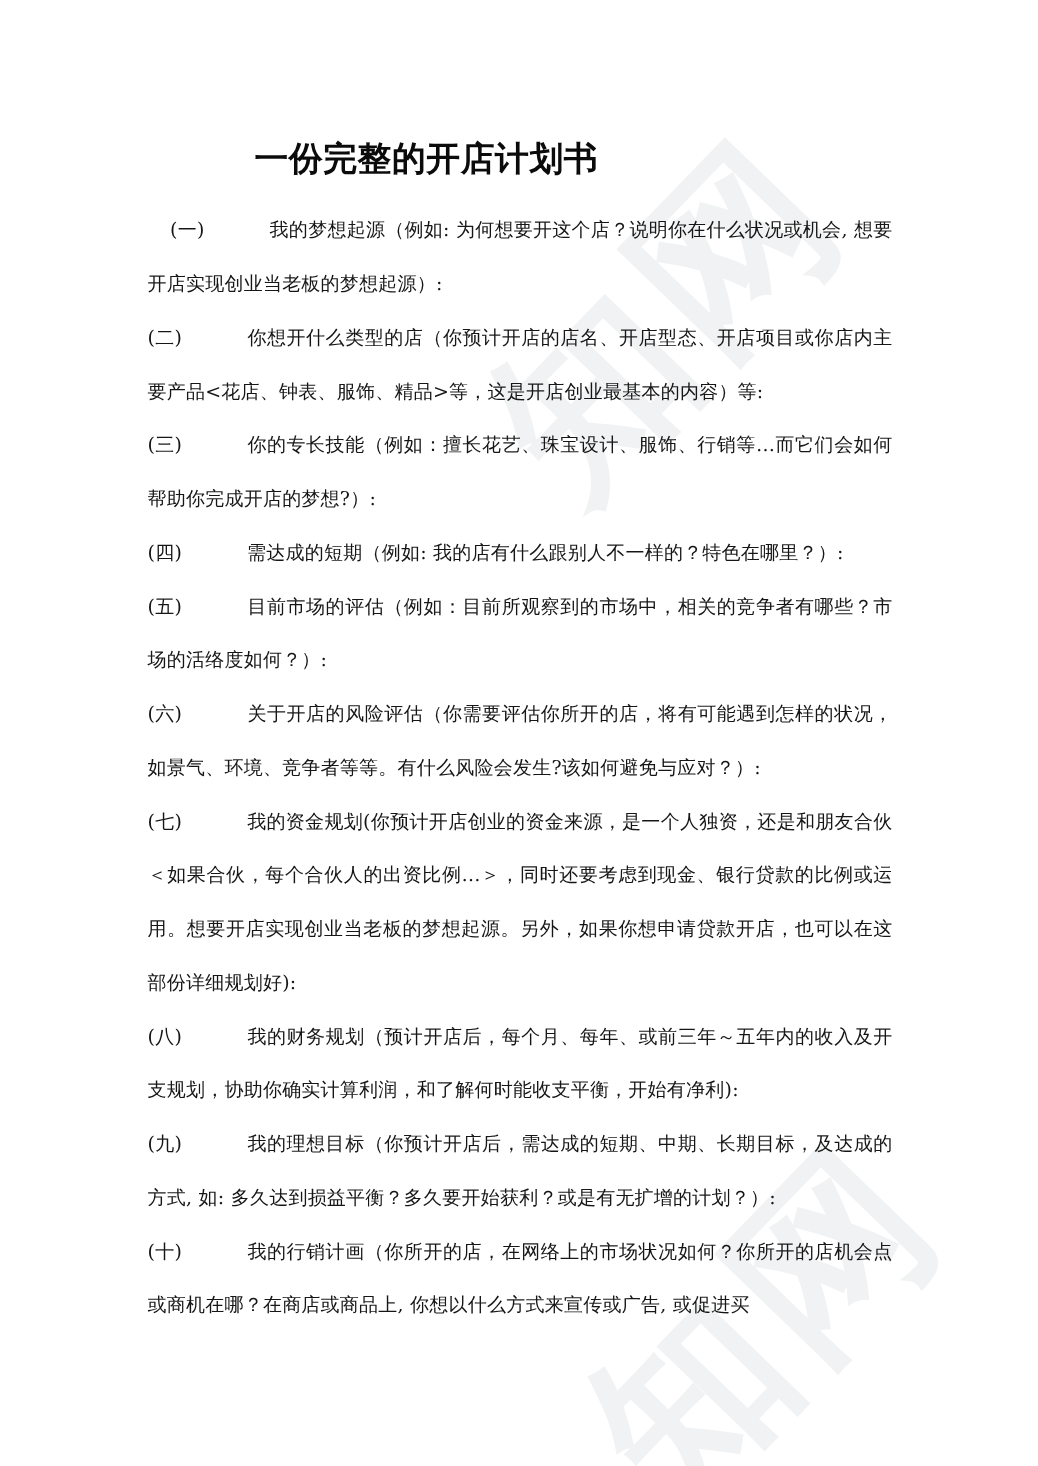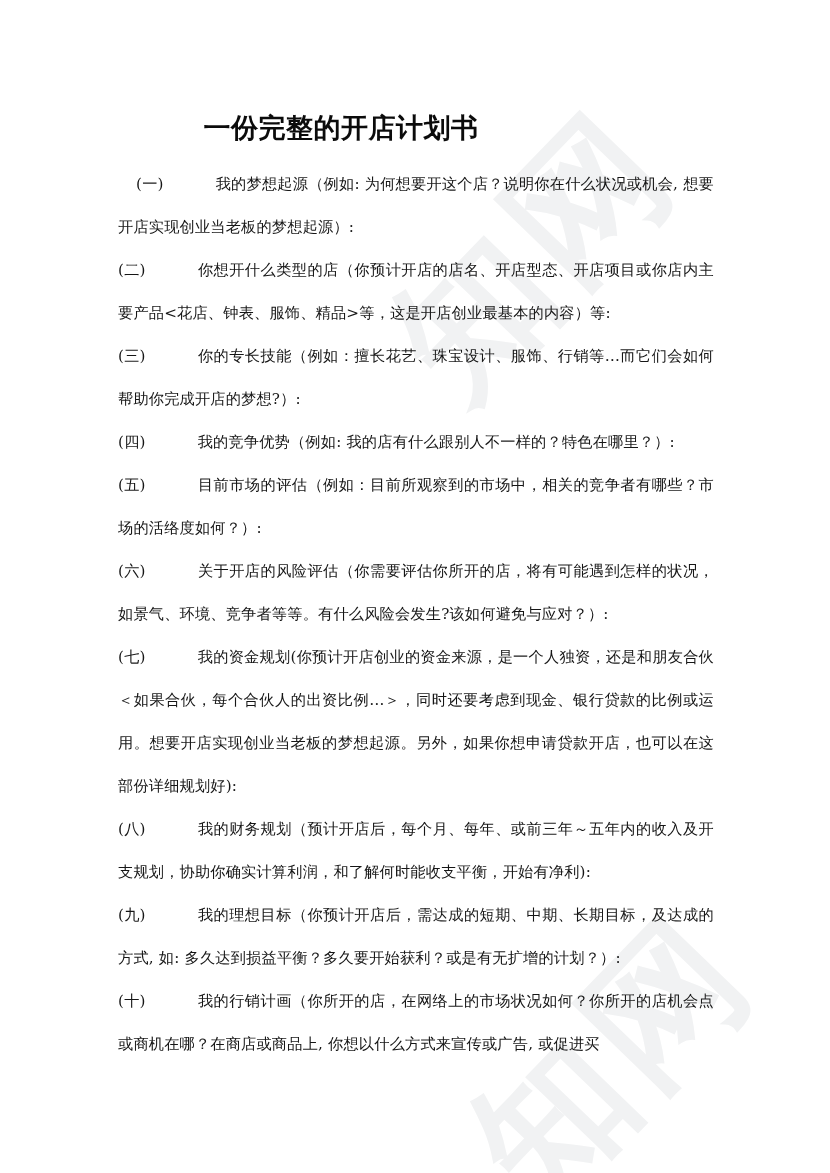--- a/index.html
+++ b/index.html
@@ -120,21 +120,21 @@
     <div class="doc-title">一份完整的开店计划书</div>
 
     <div class="body-block">
 
       <p class="para first-item"><span class="item-no">(一)</span><span class="item-gap"></span><span>我的梦想起源（例如: 为何想要开这个店？说明你在什么状况或机会, 想要开店实现创业当老板的梦想起源）:</span></p>
 
       <p class="para"><span class="item-no">(二)</span><span class="item-gap"></span><span>你想开什么类型的店（你预计开店的店名、开店型态、开店项目或你店内主要产品&lt;花店、钟表、服饰、精品&gt;等，这是开店创业最基本的内容）等:</span></p>
 
       <p class="para"><span class="item-no">(三)</span><span class="item-gap"></span><span>你的专长技能（例如：擅长花艺、珠宝设计、服饰、行销等…而它们会如何帮助你完成开店的梦想?）:</span></p>
 
-      <p class="para"><span class="item-no">(四)</span><span class="item-gap"></span><span>我的竞争优势（例如: 我的店有什么跟别人不一样的？特色在哪里？）:</span></p>
+      <p class="para"><span class="item-no">(四)</span><span class="item-gap"></span><span>需达成的短期（例如: 我的店有什么跟别人不一样的？特色在哪里？）:</span></p>
 
       <p class="para"><span class="item-no">(五)</span><span class="item-gap"></span><span>目前市场的评估（例如：目前所观察到的市场中，相关的竞争者有哪些？市场的活络度如何？）:</span></p>
 
       <p class="para"><span class="item-no">(六)</span><span class="item-gap"></span><span>关于开店的风险评估（你需要评估你所开的店，将有可能遇到怎样的状况，如景气、环境、竞争者等等。有什么风险会发生?该如何避免与应对？）:</span></p>
 
       <p class="para"><span class="item-no">(七)</span><span class="item-gap"></span><span>我的资金规划(你预计开店创业的资金来源，是一个人独资，还是和朋友合伙＜如果合伙，每个合伙人的出资比例…＞，同时还要考虑到现金、银行贷款的比例或运用。想要开店实现创业当老板的梦想起源。另外，如果你想申请贷款开店，也可以在这部份详细规划好):</span></p>
 
       <p class="para"><span class="item-no">(八)</span><span class="item-gap"></span><span>我的财务规划（预计开店后，每个月、每年、或前三年～五年内的收入及开支规划，协助你确实计算利润，和了解何时能收支平衡，开始有净利):</span></p>
 
       <p class="para"><span class="item-no">(九)</span><span class="item-gap"></span><span>我的理想目标（你预计开店后，需达成的短期、中期、长期目标，及达成的方式, 如: 多久达到损益平衡？多久要开始获利？或是有无扩增的计划？）:</span></p>

